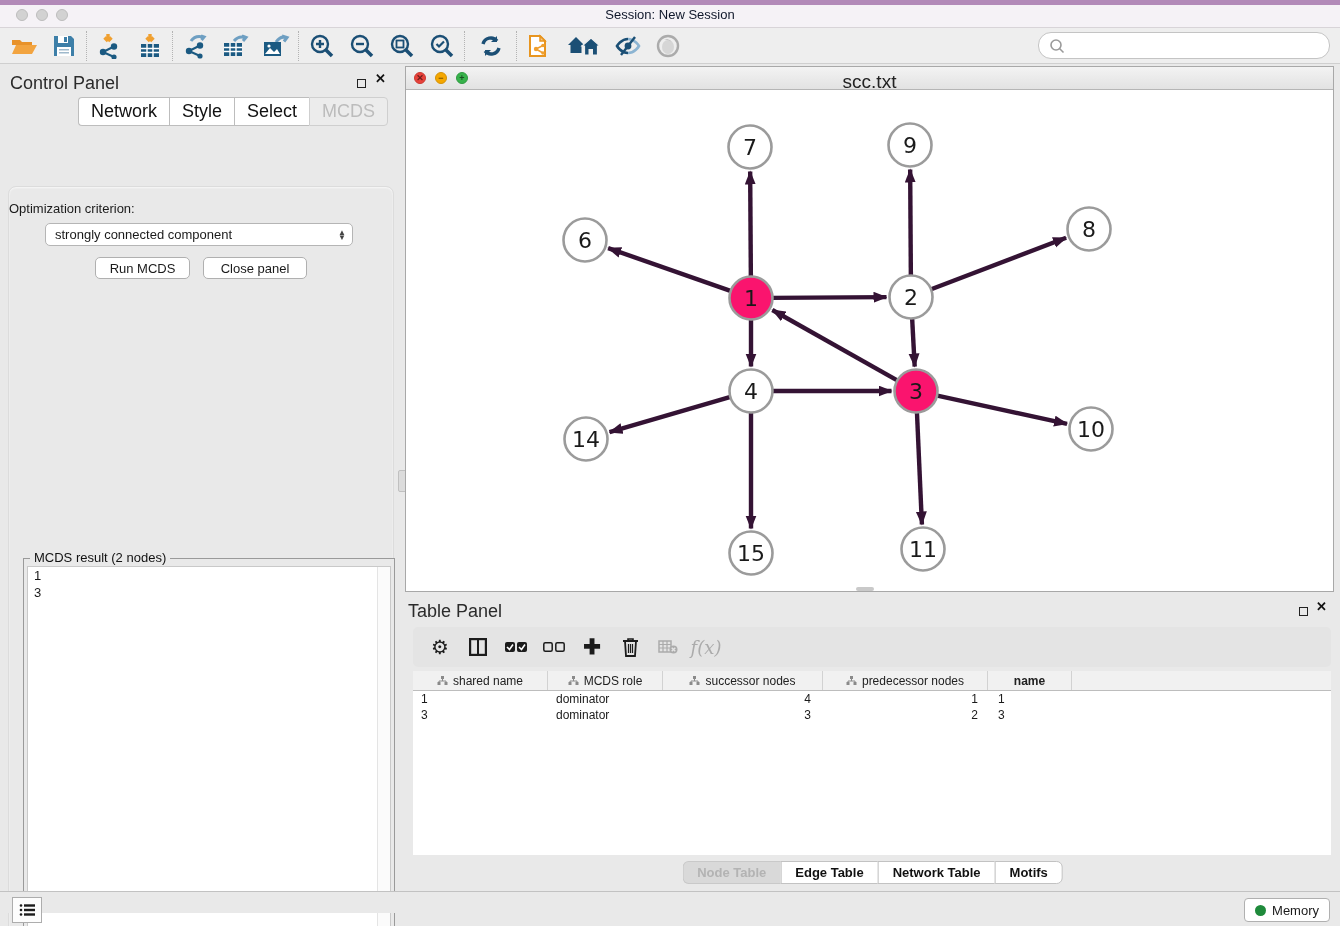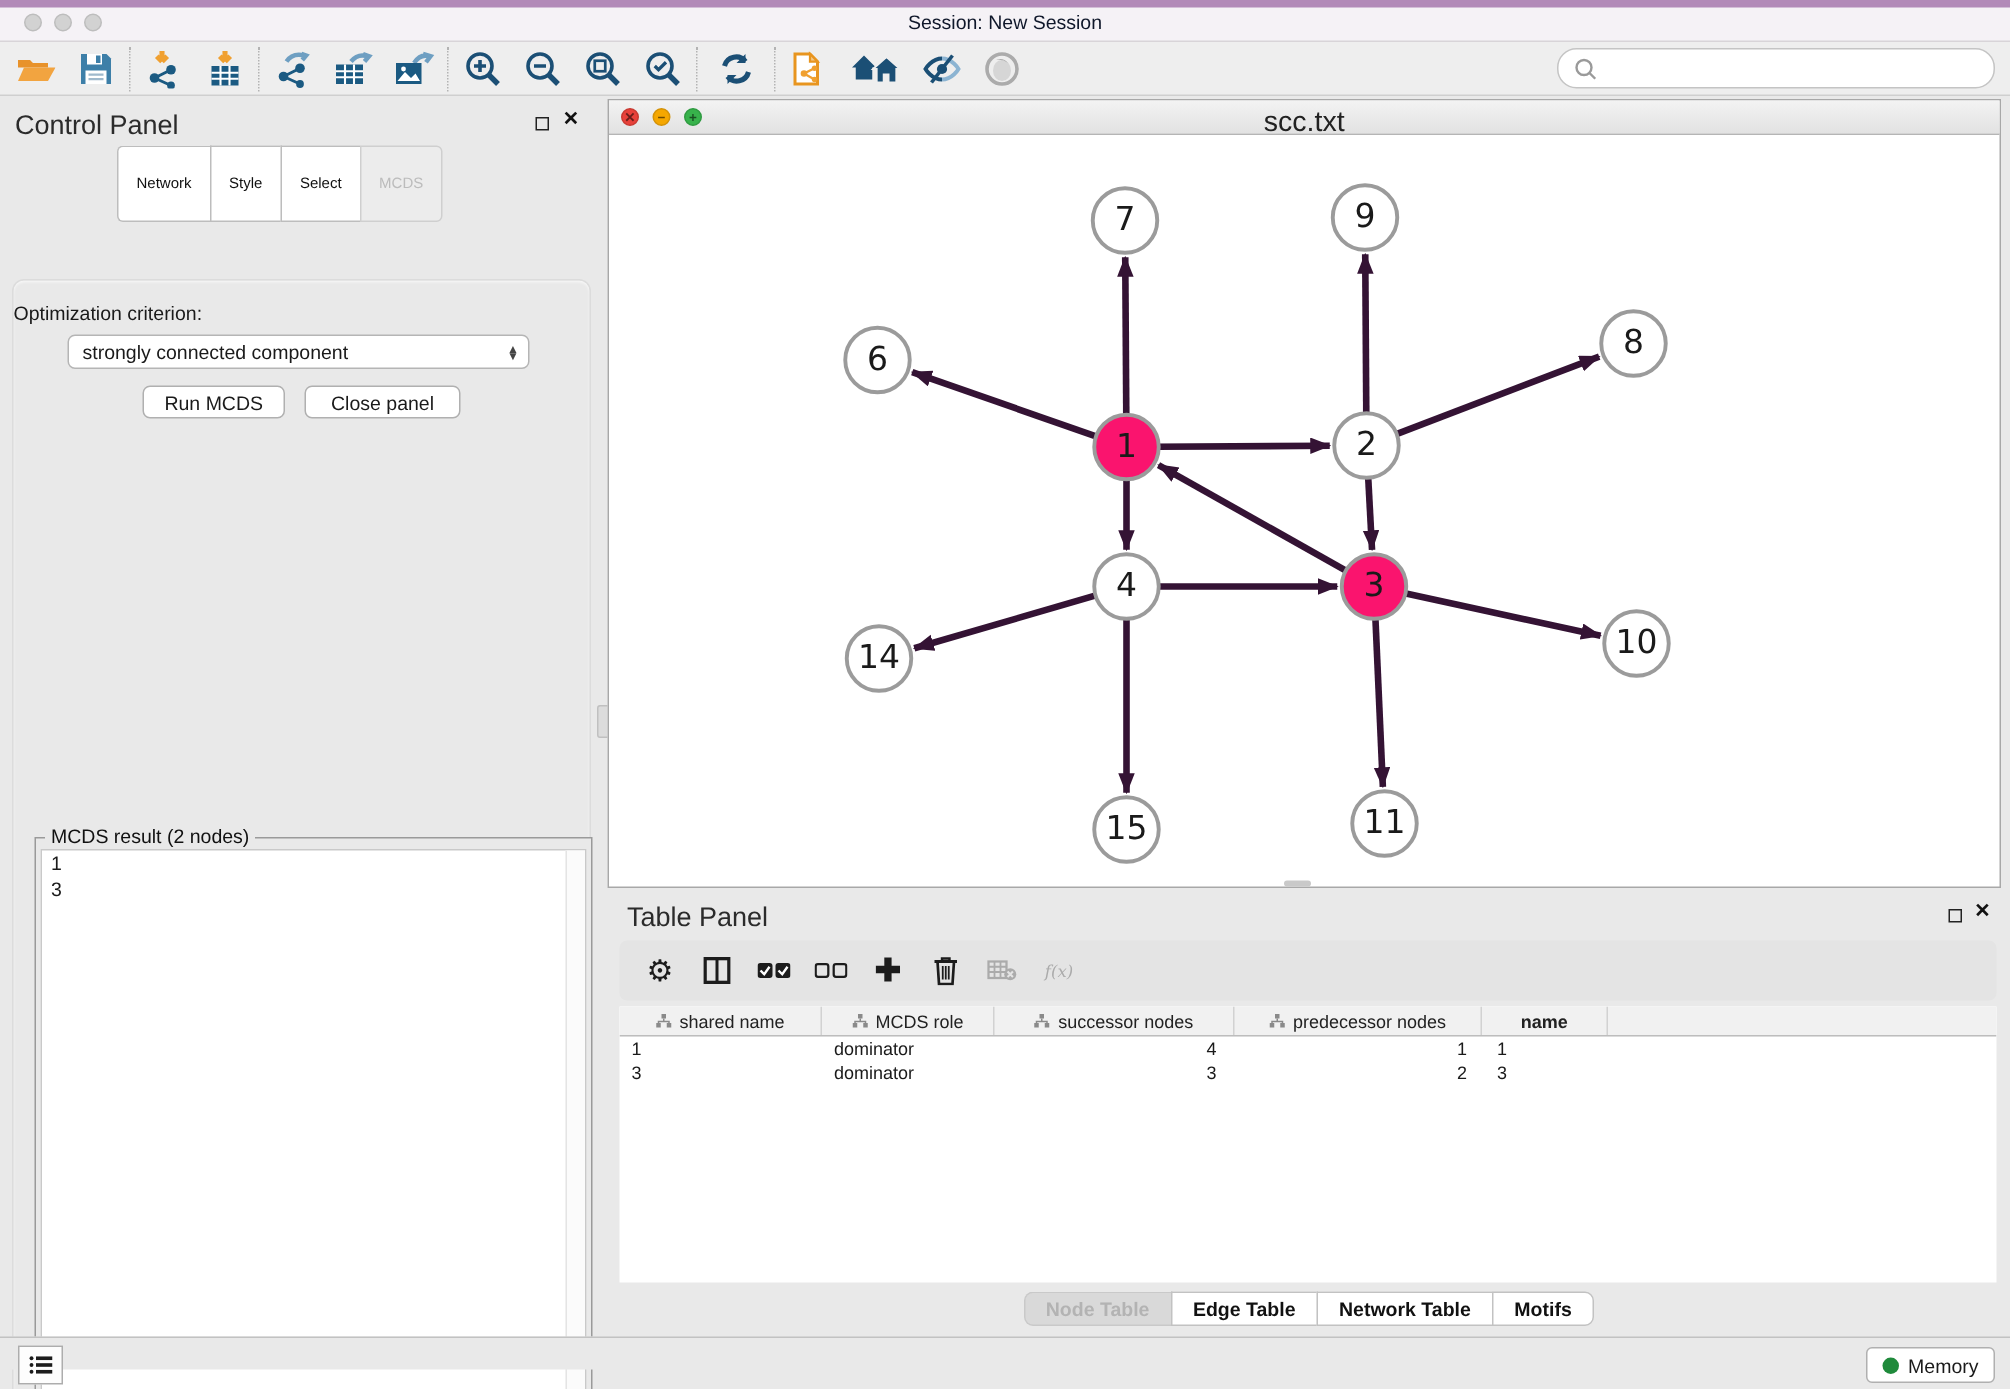--- a/index.html
+++ b/index.html
@@ -20,21 +20,21 @@
   .search-wrap{position:absolute;right:10px;top:4px;width:290px;height:25px;background:#fff;
                border:1px solid #c4c4c4;border-radius:13px;display:flex;align-items:center;}
   .search-input{border:none;outline:none;background:transparent;flex:1;font-size:13px;height:20px;
                 font-family:"Liberation Sans",sans-serif;}
   
   .panel-head{font-size:18px;color:#2b2b2b;}
   .float-icon{width:9px;height:9px;border:1.5px solid #222;display:inline-block;box-sizing:border-box;}
   .close-x{font-size:13px;font-weight:bold;color:#111;line-height:10px;}
   
   .ctl-tabs{display:flex;}
-  .ctl-tab{font-size:10px;padding:19px 12px;background:#fff;border:1px solid #bdbdbd;border-right:none;color:#111;}
+  .ctl-tab{font-size:18px;padding:3px 12px;background:#fff;border:1px solid #bdbdbd;border-right:none;color:#111;}
   .ctl-tab:first-child{border-radius:4px 0 0 4px;}
   .ctl-tab.disabled-sel{background:#ececec;color:#bcbcbc;border:1px solid #cfcfcf;border-radius:0 4px 4px 0;}
   .ctl-content{left:8px;top:122px;width:384px;height:758px;background:#e9e9e9;border:1px solid #dcdcdc;
                border-radius:8px;box-shadow:inset 0 1px 2px rgba(255,255,255,.7);}
   .dropdown{left:36px;top:36px;width:308px;height:23px;background:#fff;border:1px solid #b5b5b5;border-radius:5px;
             display:flex;align-items:center;font-size:13px;box-sizing:border-box;padding-left:9px;}
   .stepper{margin-left:auto;margin-right:6px;display:flex;flex-direction:column;line-height:5px;font-size:8px;color:#444;}
   .btn{background:#fff;border:1px solid #b0b0b0;border-radius:5px;font-size:13px;height:22px;
        display:flex;align-items:center;justify-content:center;box-sizing:border-box;}
   .groupbox{left:14px;top:371px;width:370px;height:378px;border:1px solid #9a9a9a;background:#e9e9e9;}
@@ -314,21 +314,21 @@
       <text x="685" y="340" text-anchor="middle" dominant-baseline="central" font-size="22" fill="#1a1a1a" font-family="&quot;DejaVu Sans&quot;,sans-serif">10</text>
       <circle cx="345" cy="464" r="21.5" fill="#ffffff" stroke="#9b9b9b" stroke-width="2.6"></circle>
       <text x="345" y="464" text-anchor="middle" dominant-baseline="central" font-size="22" fill="#1a1a1a" font-family="&quot;DejaVu Sans&quot;,sans-serif">15</text>
       <circle cx="517" cy="460" r="21.5" fill="#ffffff" stroke="#9b9b9b" stroke-width="2.6"></circle>
       <text x="517" y="460" text-anchor="middle" dominant-baseline="central" font-size="22" fill="#1a1a1a" font-family="&quot;DejaVu Sans&quot;,sans-serif">11</text>
     </svg>
 </div>
 <div class="abs hscroll-dash"></div>
 
 <div class="abs" style="left:405px;top:595px;width:935px;height:296px;">
-  <div class="abs panel-head" style="left:13px;top:6px;">Table Panel</div>
+  <div class="abs panel-head" style="left:3px;top:6px;">Table Panel</div>
   <div class="abs" style="right:32px;top:7px;">
     <span class="float-icon"></span>
   </div>
   <div class="abs close-x" style="right:13px;top:7px;">✕</div>
 
   <div class="abs tbl-toolbar">
     <div class="tt-btn">
       <span style="font-size:20px;font-family:'DejaVu Sans',sans-serif;">⚙</span>
     </div>
     <div class="tt-btn">
@@ -363,21 +363,21 @@
       </svg>
     </div>
     <div class="tt-btn tt-gray">
       <svg width="20" height="14" viewBox="0 0 20 14">
         <rect x="1" y="1" width="12" height="11" fill="none" stroke="#ababab" stroke-width="1.5"></rect>
         <path d="M1 4.5 h12 M1 8 h12 M5 1 v11 M9 1 v11" stroke="#ababab" stroke-width="1.2"></path>
         <circle cx="15.5" cy="9.5" r="4" fill="#ababab"></circle>
         <path d="M13.7 7.7 l3.6 3.6 M17.3 7.7 l-3.6 3.6" stroke="#e4e4e4" stroke-width="1.4"></path>
       </svg>
     </div>
-    <div class="tt-btn tt-gray" style="font-family:'DejaVu Serif',serif;font-style:italic;font-size:11px;">
+    <div class="tt-btn tt-gray" style="font-family:'DejaVu Serif',serif;font-style:italic;font-size:18px;">
       <span>f(x)</span>
     </div>
   </div>
 
   <div class="abs tbl">
     <div class="thead">
       <div class="th" style="width:135px;">
         <svg width="11" height="10" viewBox="0 0 11 10">
           <rect x="4" y="0" width="3" height="3" fill="#8a8a8a"></rect>
             <rect x="0.5" y="6" width="3" height="3" fill="#8a8a8a"></rect>

